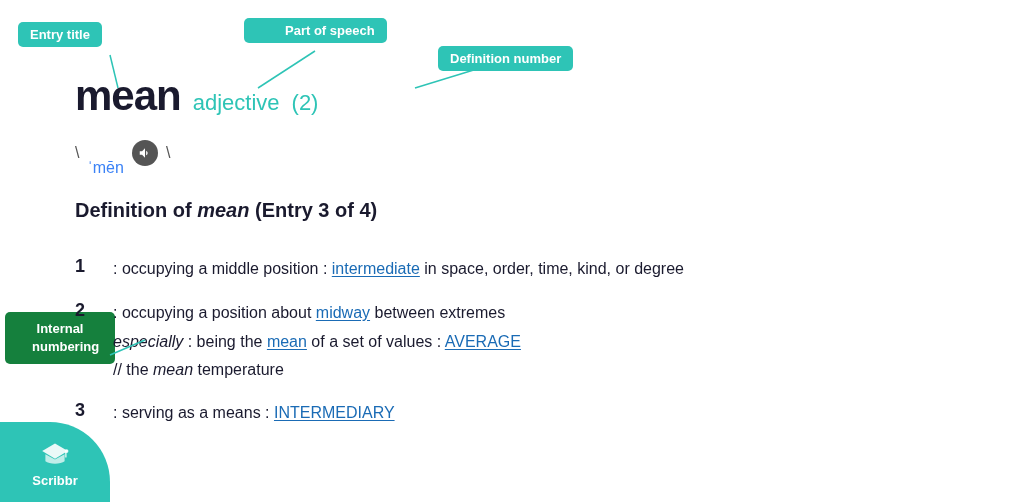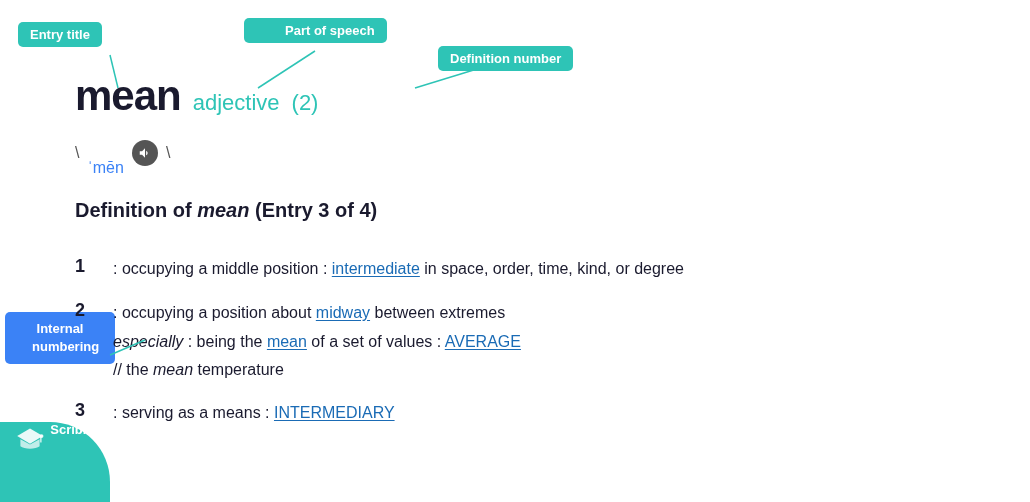--- a/index.html
+++ b/index.html
@@ -153,40 +153,41 @@
     
     .scribbr-logo {
       position: absolute;
       bottom: 0;
       left: 0;
       width: 110px;
       height: 80px;
       background: #2ec4b6;
       border-radius: 0 60px 0 0;
       display: flex;
-      flex-direction: row;
+      flex-direction: column;
+      align-items: center;
       justify-content: center;
       gap: 4px;
     }
     .scribbr-logo svg {
       fill: white;
       width: 32px;
       height: 32px;
     }
     .scribbr-label {
       color: white;
       font-family: Arial, sans-serif;
       font-size: 13px;
       font-weight: 700;
     }
 
     
     .internal-numbering-label {
       position: absolute;
-      background: #3b82f6;
+      background: #15803d;
       color: #fff;
       font-family: Arial, sans-serif;
       font-size: 13px;
       font-weight: 600;
       padding: 8px 27px;
       border-radius: 5px;
       text-align: center;
       line-height: 1.4;
     }
 

